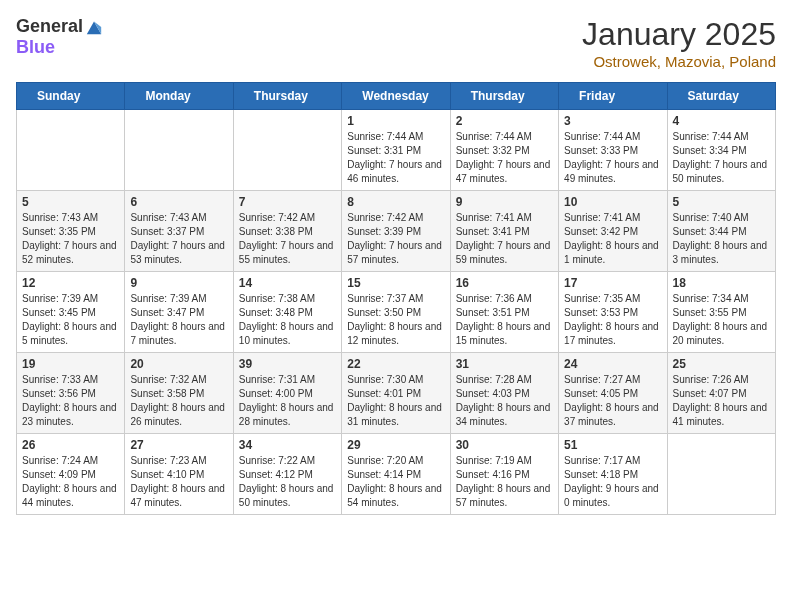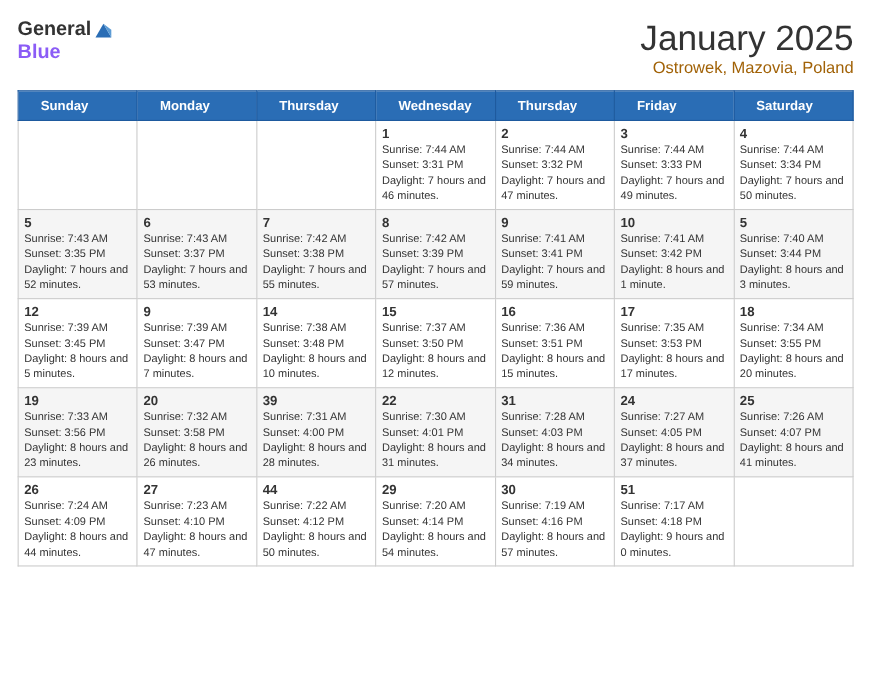--- a/index.html
+++ b/index.html
@@ -240,21 +240,21 @@
       <tr>
         <td>
           <span class="day-number">26</span>
           <div class="day-info">Sunrise: 7:24 AM<br>Sunset: 4:09 PM<br>Daylight: 8 hours and 44 minutes.</div>
         </td>
         <td>
           <span class="day-number">27</span>
           <div class="day-info">Sunrise: 7:23 AM<br>Sunset: 4:10 PM<br>Daylight: 8 hours and 47 minutes.</div>
         </td>
         <td>
-          <span class="day-number">44</span>
+          <span class="day-number">34</span>
           <div class="day-info">Sunrise: 7:22 AM<br>Sunset: 4:12 PM<br>Daylight: 8 hours and 50 minutes.</div>
         </td>
         <td>
           <span class="day-number">29</span>
           <div class="day-info">Sunrise: 7:20 AM<br>Sunset: 4:14 PM<br>Daylight: 8 hours and 54 minutes.</div>
         </td>
         <td>
           <span class="day-number">30</span>
           <div class="day-info">Sunrise: 7:19 AM<br>Sunset: 4:16 PM<br>Daylight: 8 hours and 57 minutes.</div>
         </td>

